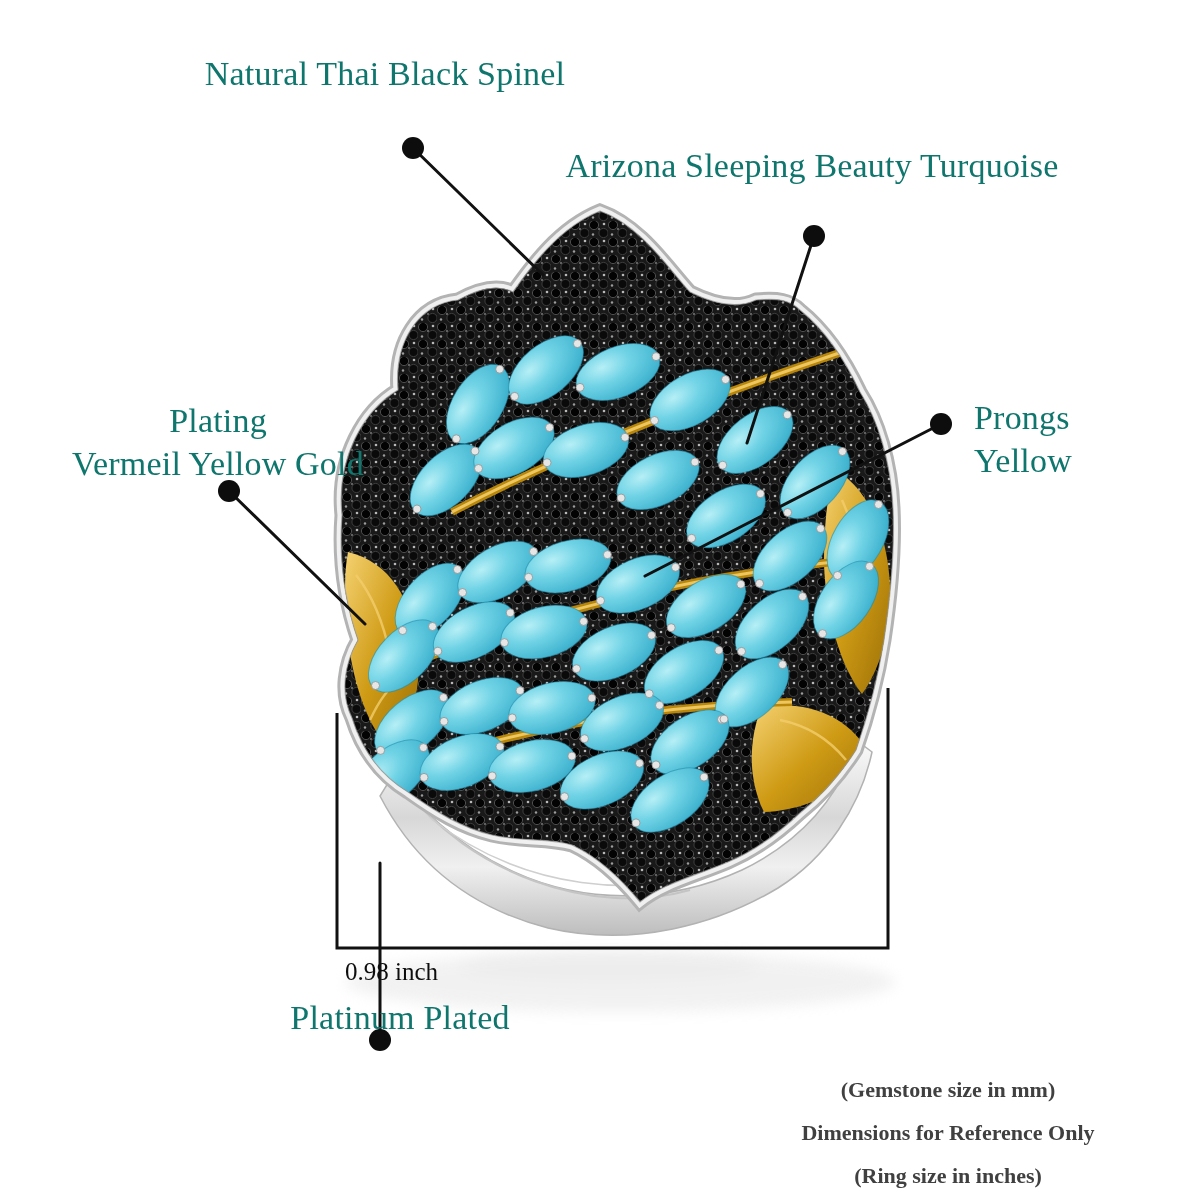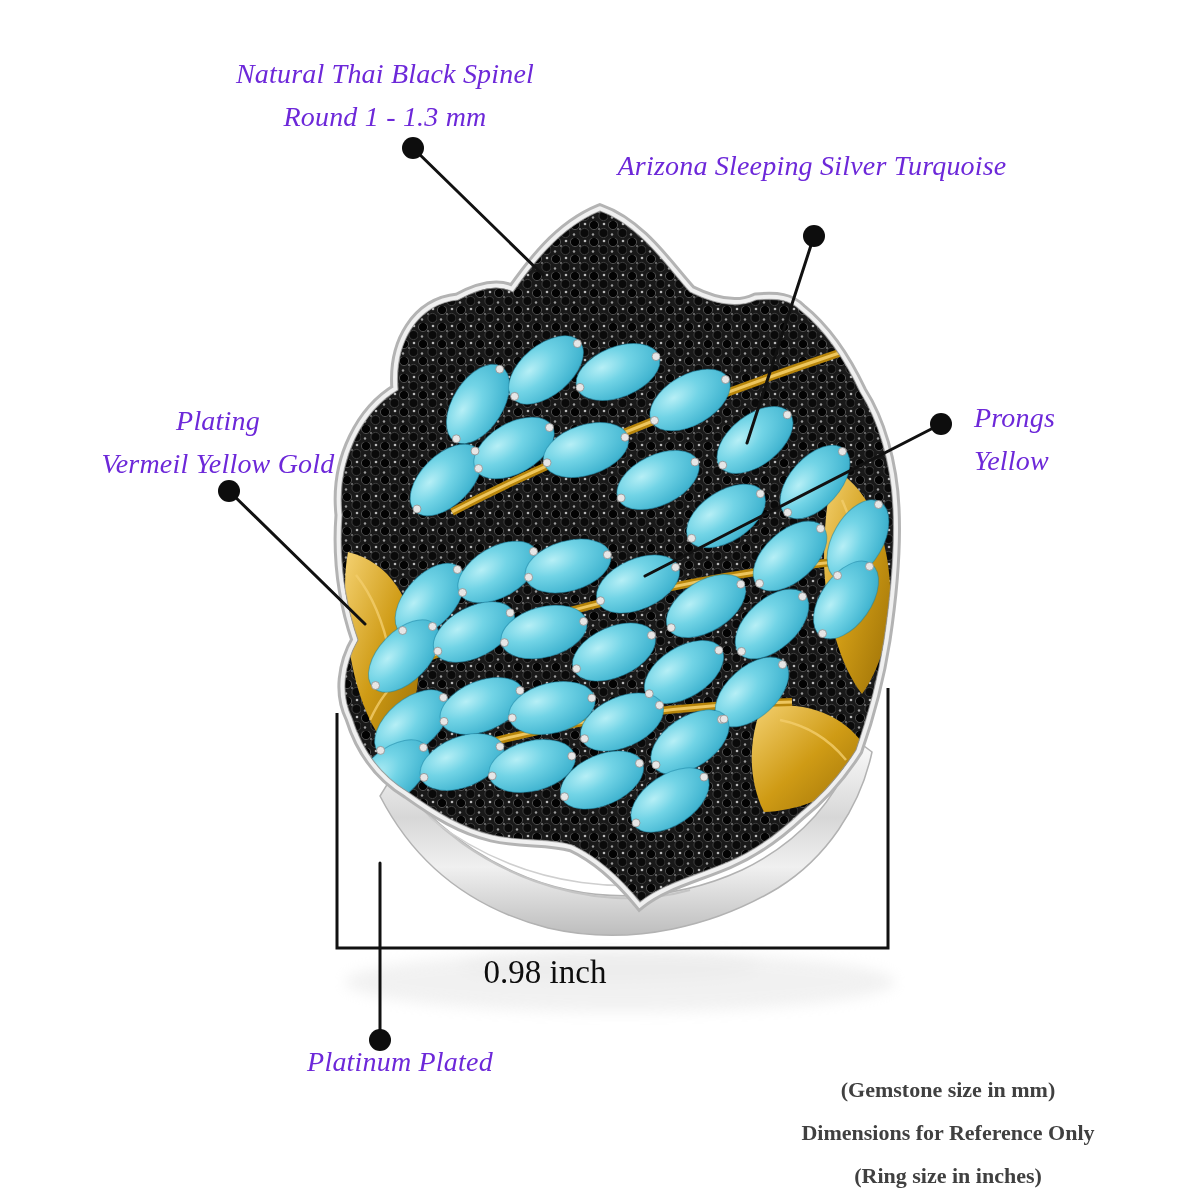--- a/index.html
+++ b/index.html
@@ -1,20 +1,20 @@
 <!DOCTYPE html>
 <html><head>
 <meta charset="utf-8">
 <style>
   html,body{margin:0;padding:0;width:1200px;height:1200px;background:#ffffff;overflow:hidden;}
   body{position:relative;font-family:"Liberation Serif","DejaVu Serif",serif;color:#0d0d0d;}
   #art{position:absolute;left:0;top:0;width:1200px;height:1200px;}
-  .callout{position:absolute;font-size:28px;line-height:43px;text-align:center;color:#6d28d9;letter-spacing:.2px;font-style:italic;}
+  .callout{position:absolute;font-size:34px;line-height:43px;text-align:center;color:#0f766e;letter-spacing:.2px;}
   .callout.left-align{text-align:left;margin-left:16px;}
-  .size-label{position:absolute;font-size:33px;line-height:40px;text-align:center;color:#0d0d0d;}
+  .size-label{position:absolute;font-size:25px;line-height:40px;text-align:left;color:#0d0d0d;}
   .disclaimer{position:absolute;font-size:22px;line-height:43px;font-weight:bold;text-align:center;color:#404040;}
 </style>
 </head>
 <body>
 
 <svg id="art" viewBox="0 0 1200 1200">
   <defs>
     <path id="faceShape" d="M 600 211
       C 640 225 668 268 690 292
       C 710 302 735 310 756 300
@@ -235,38 +235,37 @@
     <circle cx="814" cy="236" r="11"></circle>
     <circle cx="229" cy="491" r="11"></circle>
     <circle cx="941" cy="424" r="11"></circle>
     <circle cx="380" cy="1040" r="11"></circle>
   </g>
   <path d="M 337 713 L 337 948 L 888 948 L 888 688" fill="none" stroke="#111111" stroke-width="3"></path>
 </svg>
 
 <div class="callout" style="left:85px;top:52px;width:600px">
   <div>Natural Thai Black Spinel</div>
-  <div>Round 1 - 1.3 mm</div>
 </div>
 
 <div class="callout" style="left:512px;top:144px;width:600px">
-  <div>Arizona Sleeping Silver Turquoise</div>
+  <div>Arizona Sleeping Beauty Turquoise</div>
 </div>
 
 <div class="callout" style="left:18px;top:399px;width:400px">
   <div>Plating</div>
   <div>Vermeil Yellow Gold</div>
 </div>
 
 <div class="callout left-align" style="left:958px;top:396px;width:230px">
   <div>Prongs</div>
   <div>Yellow</div>
 </div>
 
-<div class="callout" style="left:100px;top:1040px;width:600px">
+<div class="callout" style="left:100px;top:996px;width:600px">
   <div>Platinum Plated</div>
 </div>
 
 <div class="size-label" style="left:345px;top:952px;width:400px">0.98 inch</div>
 
 <div class="disclaimer" style="left:698px;top:1068px;width:500px">
   <div>(Gemstone size in mm)</div>
   <div>Dimensions for Reference Only</div>
   <div>(Ring size in inches)</div>
 </div>

